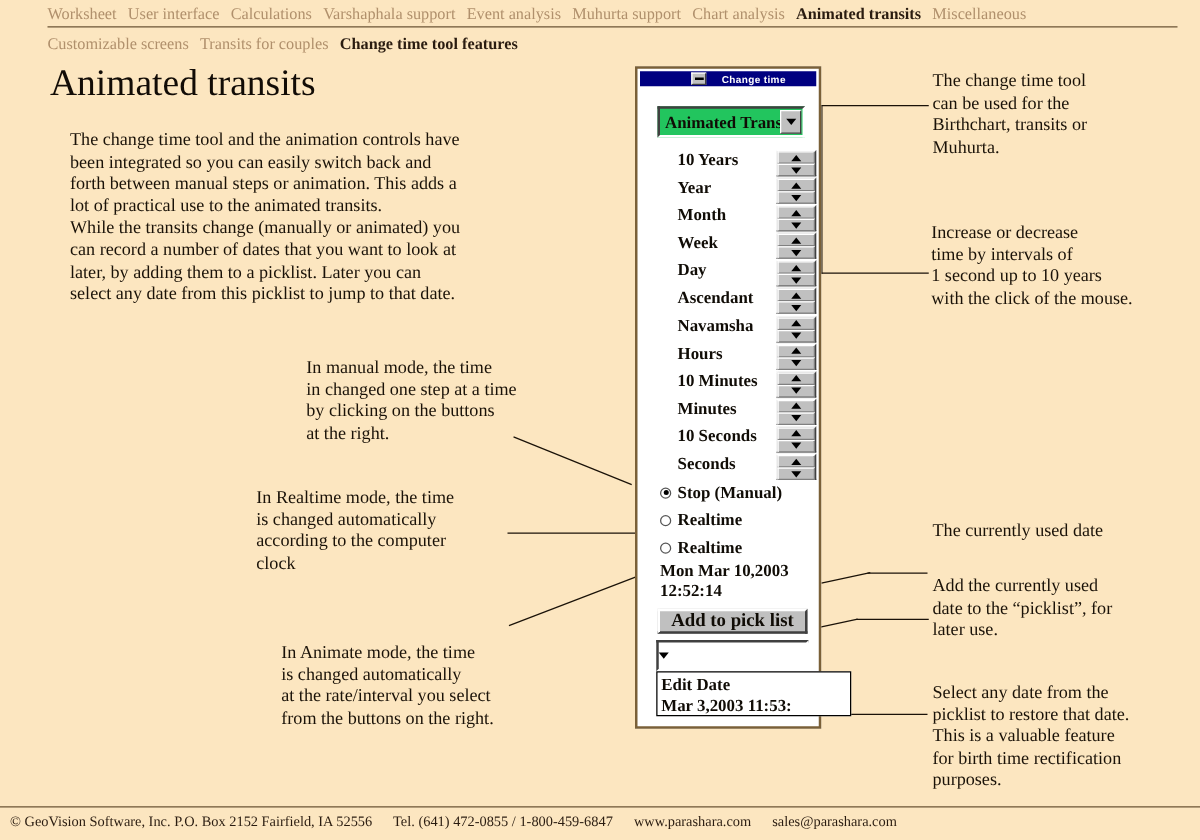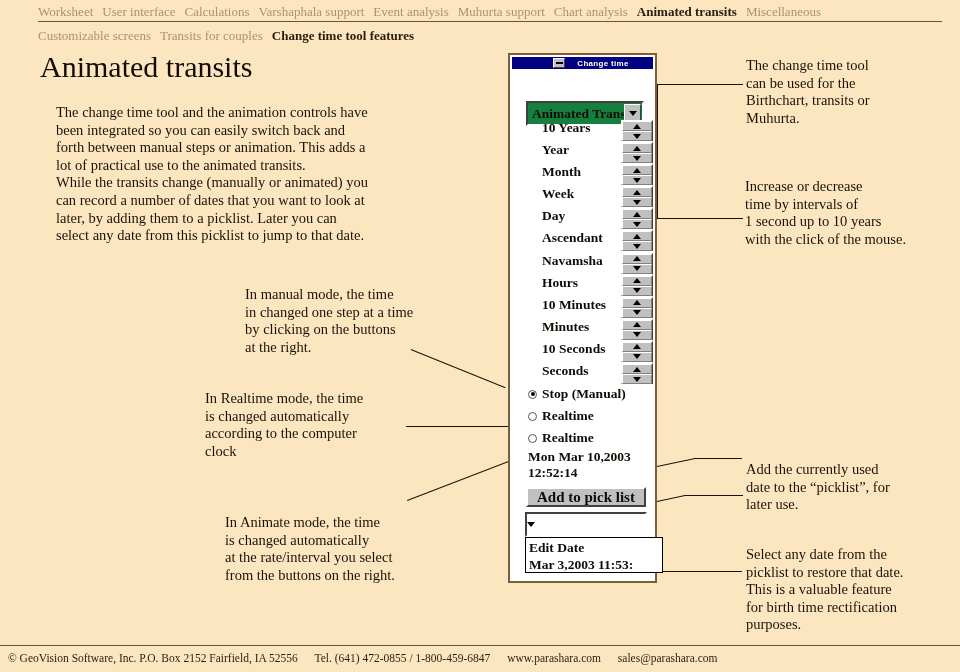--- a/index.html
+++ b/index.html
@@ -77,22 +77,22 @@
   .titlebar-btn i{display:block;width:7px;height:2px;background:#000;}
   .titlebar-title{
     flex:1;text-align:center;color:#ffffff;
     font-family:"Liberation Sans", sans-serif;
     font-size:8px;font-weight:bold;letter-spacing:.3px;
     margin-right:12px;
   }
   .dlg-body{position:absolute;left:2px;top:16px;right:2px;bottom:2px;background:#fff;}
 
   .combo{
-    position:absolute;left:14px;top:30px;width:118px;height:25px;
-    background:#15803d;
+    position:absolute;left:14px;top:14px;width:118px;height:25px;
+    background:#22c55e;
     border-top:2px solid #404040;border-left:2px solid #404040;
     border-right:2px solid #ffffff;border-bottom:2px solid #ffffff;
     box-sizing:border-box;
     display:flex;align-items:center;text-align:center;
   }
   .combo .cval{
     flex:1;font-family:"Liberation Serif", serif;font-size:13.5px;font-weight:bold;
     padding-left:4px;overflow:hidden;white-space:nowrap;color:#100c06;
   }
   .combo .carrow{
@@ -152,21 +152,21 @@
     font-family:"Liberation Serif", serif;font-size:15px;font-weight:bold;color:#100c06;
   }
   .combo2{
     position:absolute;left:13px;top:441px;width:122px;height:25px;
     background:#ffffff;
     border-top:2px solid #404040;border-left:2px solid #404040;
     border-right:2px solid #ffffff;border-bottom:2px solid #ffffff;
     box-sizing:border-box;display:flex;align-items:center;
   }
   .listbox{
-    position:absolute;left:13px;top:466px;width:138px;height:36px;
+    position:absolute;left:13px;top:466px;width:156px;height:36px;
     background:#ffffff;border:1px solid #000;box-sizing:border-box;
     padding:1px 0 0 3px;
   }
   .listitem{
     font-family:"Liberation Serif", serif;font-size:13.5px;font-weight:bold;
     color:#100c06;line-height:17px;white-space:nowrap;
   }
 
   
   .footerline{position:absolute;left:0;top:645px;width:960px;height:1px;background:#6b5434;}
@@ -208,20 +208,21 @@
 at the rate/interval you select
 from the buttons on the right.</div>
   <div class="txt" id="tool-use-text">The change time tool
 can be used for the
 Birthchart, transits or
 Muhurta.</div>
   <div class="txt" id="interval-text">Increase or decrease
 time by intervals of
 1 second up to 10 years
 with the click of the mouse.</div>
+  <div class="txt" id="current-date-text">The currently used date</div>
   <div class="txt" id="select-date-text">Select any date from the
 picklist to restore that date.
 This is a valuable feature
 for birth time rectification
 purposes.</div>
   <div class="txt" id="add-pick-text">Add the currently used
 date to the “picklist”, for
 later use.</div>
 
   <div class="leader" style="left:657px;top:84px;width:86px;"></div>

